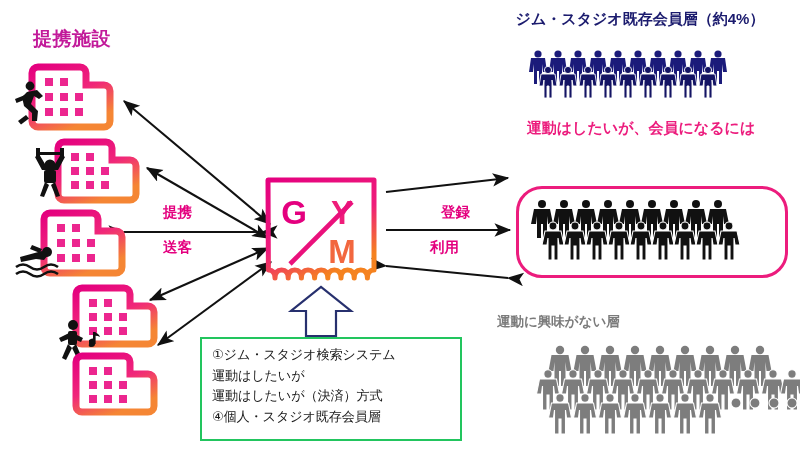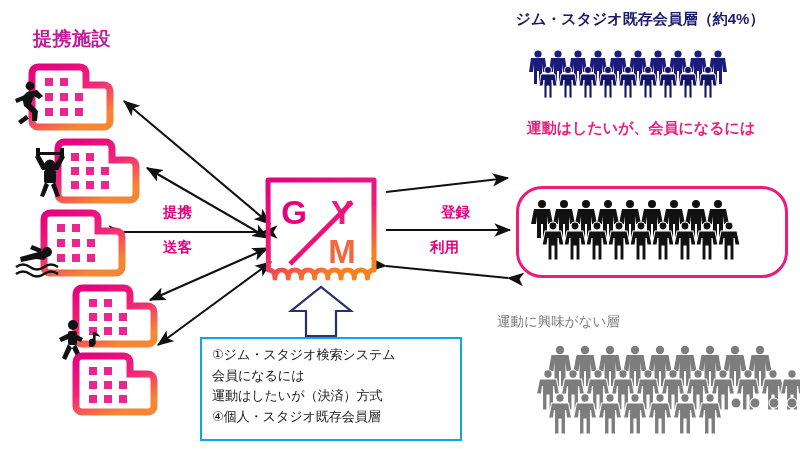--- a/index.html
+++ b/index.html
@@ -26,39 +26,39 @@
     white-space:nowrap;
   }
   .ttl-hurdle{
     left:482px;top:118px;width:318px;
     text-align:center;
     font-size:15px;font-weight:bold;color:#ec1c7d;
     line-height:1.38;
   }
   .ttl-nointerest{
     left:497px;top:313px;
-    font-size:13.5px;font-weight:normal;color:#7b7b7b;
+    font-size:13.5px;font-weight:bold;color:#7b7b7b;
     white-space:nowrap;
   }
   .lbl-arrow{
     font-size:14.5px;font-weight:bold;color:#e4007f;
     white-space:nowrap;
   }
   .lbl-teikei{left:163px;top:203px;}
   .lbl-soukyaku{left:163px;top:238px;}
   .lbl-touroku{left:441px;top:203px;}
   .lbl-riyou{left:430px;top:238px;}
 
   
   .gym-box{left:264px;top:176px;width:114px;height:114px;}
 
   
   .feature-box{
     left:200px;top:337px;width:262px;height:104px;
-    border:2px solid #0ea5e9;
+    border:2px solid #22c55e;
     background:#ffffff;
     box-sizing:border-box;
     padding:6px 6px 0 10px;
   }
   .feature-box .line{
     font-size:13.2px;color:#1b1b1b;
     line-height:1.56;
     white-space:nowrap;
     letter-spacing:-0.2px;
   }
@@ -556,18 +556,18 @@
         <circle cx="196" cy="65" r="5"></circle>
           <circle cx="215" cy="65" r="5"></circle>
         <circle cx="234" cy="65" r="5"></circle>
           <circle cx="252" cy="65" r="5"></circle>
       </g>
     </svg>
   </div>
 
   <div class="abs feature-box">
     <div class="line">①ジム・スタジオ検索システム</div>
-    <div class="line">会員になるには</div>
+    <div class="line">運動はしたいが</div>
     <div class="line">運動はしたいが（決済）方式</div>
     <div class="line">④個人・スタジオ既存会員層</div>
   </div>
 
 </div>
 
 </body></html>

